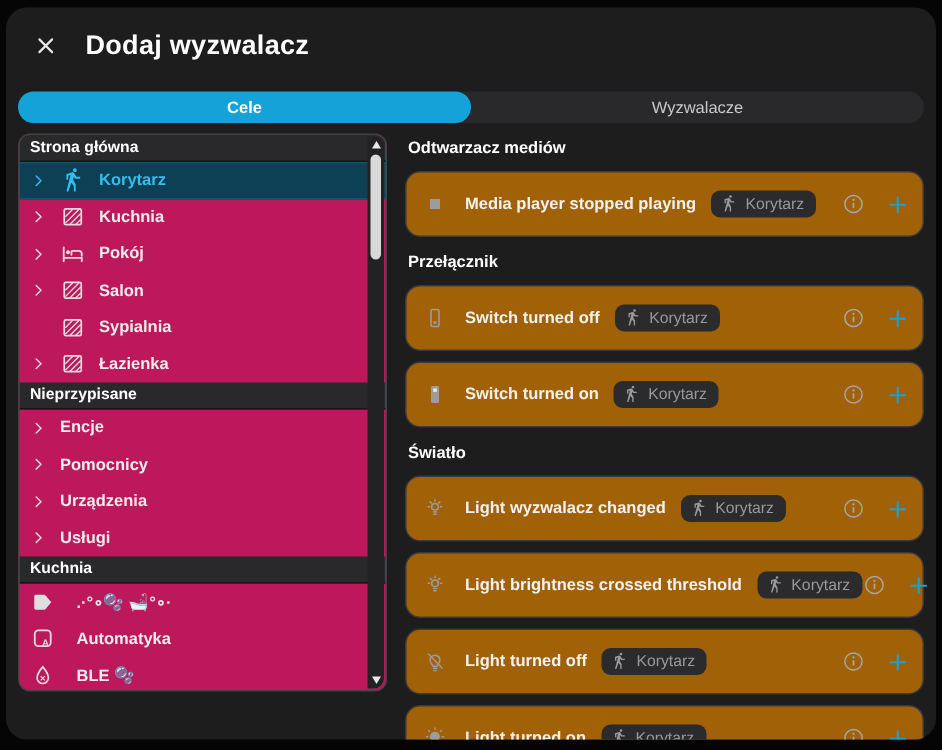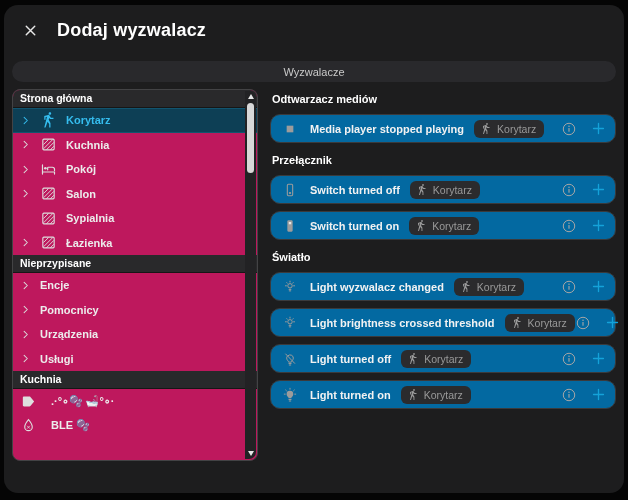--- a/index.html
+++ b/index.html
@@ -44,22 +44,22 @@
   .sscroll{position:absolute;top:1px;right:1px;bottom:1px;width:11px;background:#222224;
            display:flex;flex-direction:column;align-items:center;border-radius:0 7px 7px 0;}
   .sarrow{width:0;height:0;border-left:3.5px solid transparent;border-right:3.5px solid transparent;margin:3px 0;cursor:pointer;}
   .sarrow.up{border-bottom:5px solid #e8e8e8;}
   .sarrow.down{border-top:5px solid #e8e8e8;margin-top:auto;}
   .sthumb{width:7px;height:70px;background:#d8d8d8;border-radius:3.5px;margin-top:1px;cursor:pointer;}
   
   .content{flex:1;min-width:0;padding-top:1px;}
   .csec-title{color:#fff;font-size:11px;font-weight:bold;margin:3px 0 9px 2px;}
   .csec + .csec .csec-title{margin-top:11px;}
-  .crow{display:flex;align-items:center;height:29px;border:1px solid #3a3a3c;border-radius:10px;
-        background:#0369a1;padding:0 8px 0 11px;margin-bottom:7px;box-sizing:border-box;cursor:pointer;}
+  .crow{display:flex;align-items:center;height:44px;border:1px solid #3a3a3c;border-radius:10px;
+        background:#a16207;padding:0 8px 0 11px;margin-bottom:7px;box-sizing:border-box;cursor:pointer;}
   .crow .ric{width:16px;height:16px;color:#9c9c9c;margin-right:12px;flex:none;display:flex;}
   .crow .ric svg{width:100%;height:100%;}
   .crow .rlabel{color:#f2f2f2;font-size:11px;font-weight:600;margin-right:10px;white-space:nowrap;}
   .chip{display:flex;align-items:center;gap:5px;background:#2b2b2d;border-radius:6px;
         padding:3px 8px 3px 6px;color:#999;font-size:10.5px;white-space:nowrap;}
   .chip .cic{width:12px;height:12px;display:flex;color:#9a9a9a;}
   .chip .cic svg{width:100%;height:100%;}
   .spacer{flex:1;}
   .info-btn{width:16px;height:16px;color:#a6a6a6;margin-right:13px;cursor:pointer;flex:none;display:flex;}
   .info-btn svg,.plus-btn svg{width:100%;height:100%;}
@@ -75,20 +75,21 @@
       <span class="close-btn">
           <svg viewBox="0 0 24 24">
             <path d="M6 6L18 18M18 6L6 18" stroke="currentColor" stroke-width="2" fill="none" stroke-linecap="round"></path>
           </svg>
         </span>
       <span class="dlg-title">Dodaj wyzwalacz</span>
     </div>
 
 
     <div class="tabs">
+      <div class="tab active">Cele</div>
       <div class="tab">Wyzwalacze</div>
     </div>
 
     <div class="main">
       <div class="sidebar">
         <div id="side-list">
             <div class="side-header">Strona główna</div>
             <div class="side-item selected">
               <span class="chev">
                 <svg viewBox="0 0 24 24">
@@ -203,20 +204,29 @@
               <span class="slabel">Usługi</span>
             </div>
             <div class="side-header">Kuchnia</div>
             <div class="side-item plain">
               <span class="sic">
                 <svg viewBox="0 0 24 24">
                   <path fill="currentColor" d="M13.4 5H5.6C4.7 5 4 5.7 4 6.6v10.8c0 .9.7 1.6 1.6 1.6h7.8c.5 0 1-.2 1.3-.6L20 12l-5.3-6.4c-.3-.4-.8-.6-1.3-.6z"></path>
                 </svg>
               </span>
               <span class="slabel">.·°∘🫧 🛁°∘·</span>
+            </div>
+            <div class="side-item plain">
+              <span class="sic">
+                <svg viewBox="0 0 24 24">
+                  <rect x="4.5" y="4.5" width="15" height="15" rx="3.5" stroke="currentColor" stroke-width="1.7" fill="none"></rect>
+                  <text x="14.5" y="19.5" font-size="9" font-weight="bold" text-anchor="middle" fill="currentColor">A</text>
+                </svg>
+              </span>
+              <span class="slabel">Automatyka</span>
             </div>
             <div class="side-item plain">
               <span class="sic">
                 <svg viewBox="0 0 24 24">
                   <path d="M12 3.6s-5.3 6.2-5.3 10.4a5.3 5.3 0 0 0 10.6 0C17.3 9.8 12 3.6 12 3.6z" stroke="currentColor" stroke-width="1.6" fill="none"></path>
                   <path d="M10 12.4l4 4M14 12.4l-4 4" stroke="currentColor" stroke-width="1.1"></path>
                 </svg>
               </span>
               <span class="slabel">BLE 🫧</span>
             </div>

